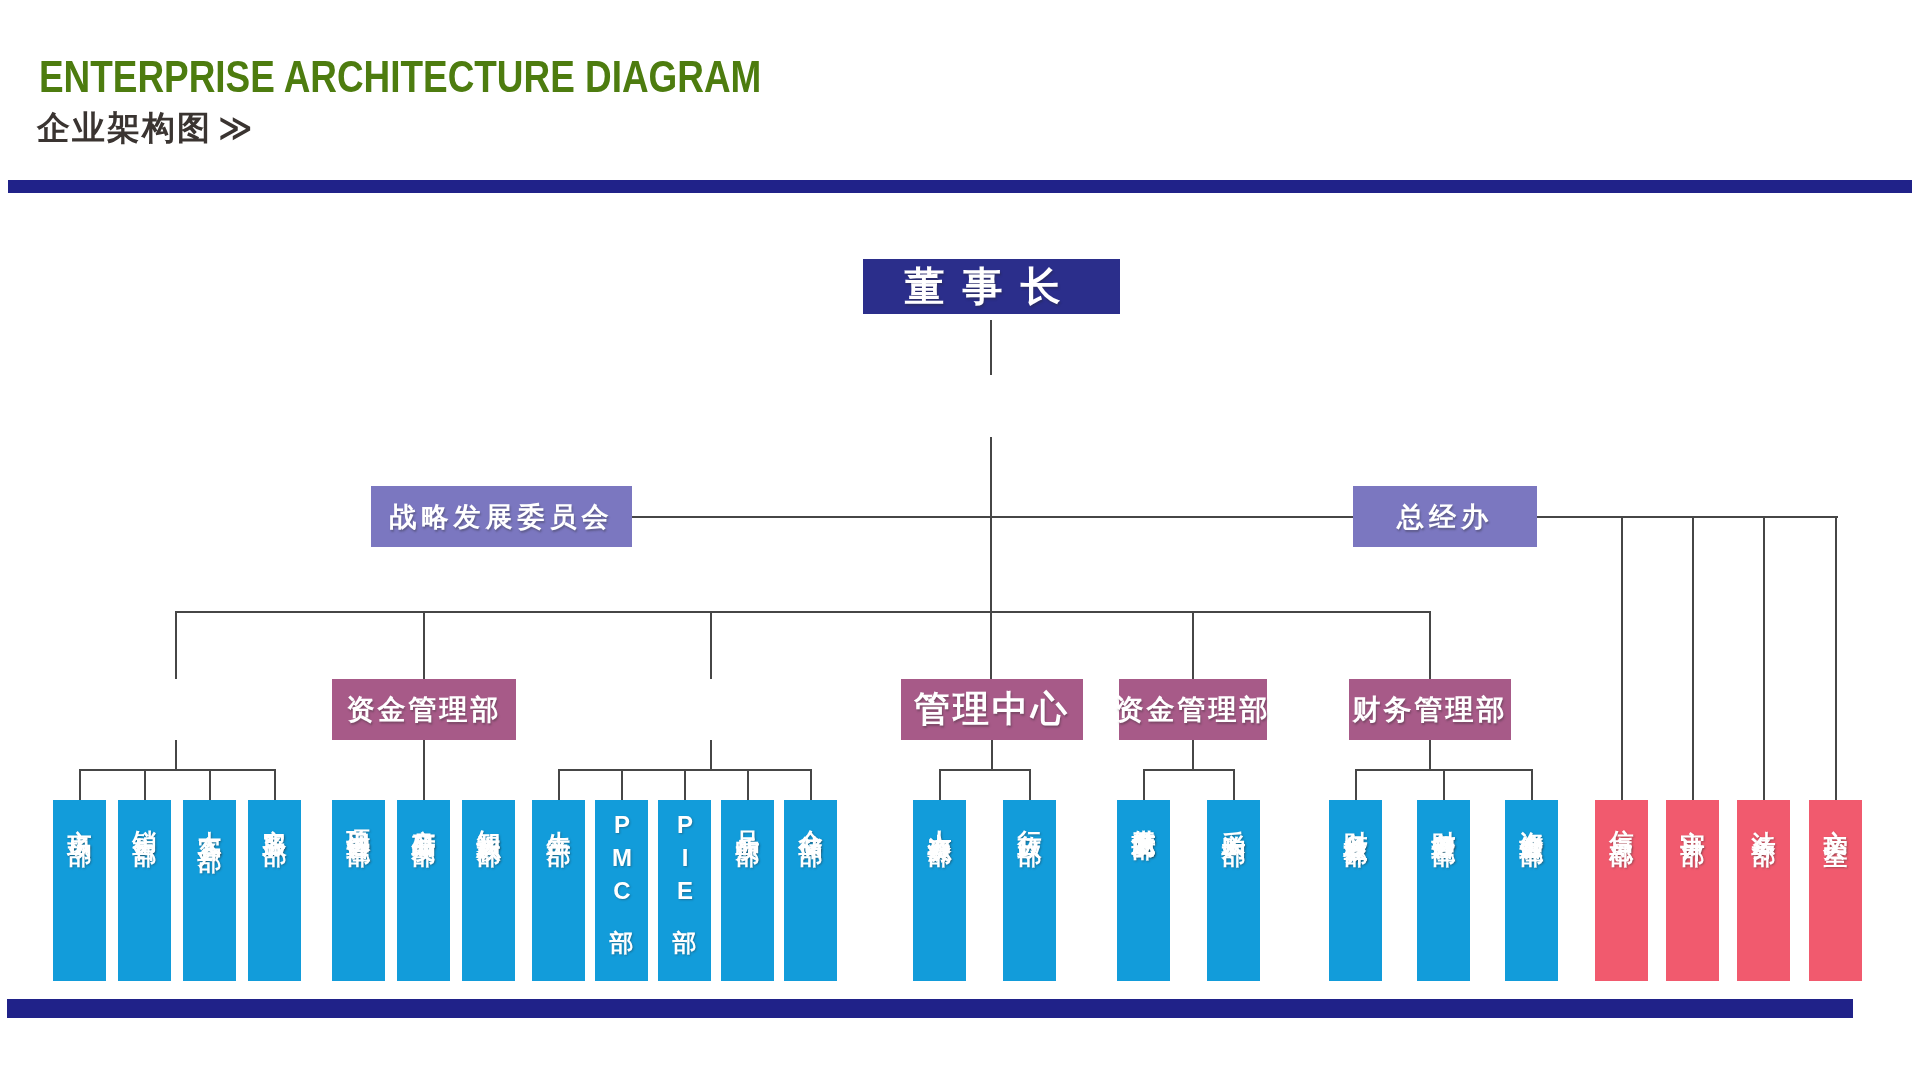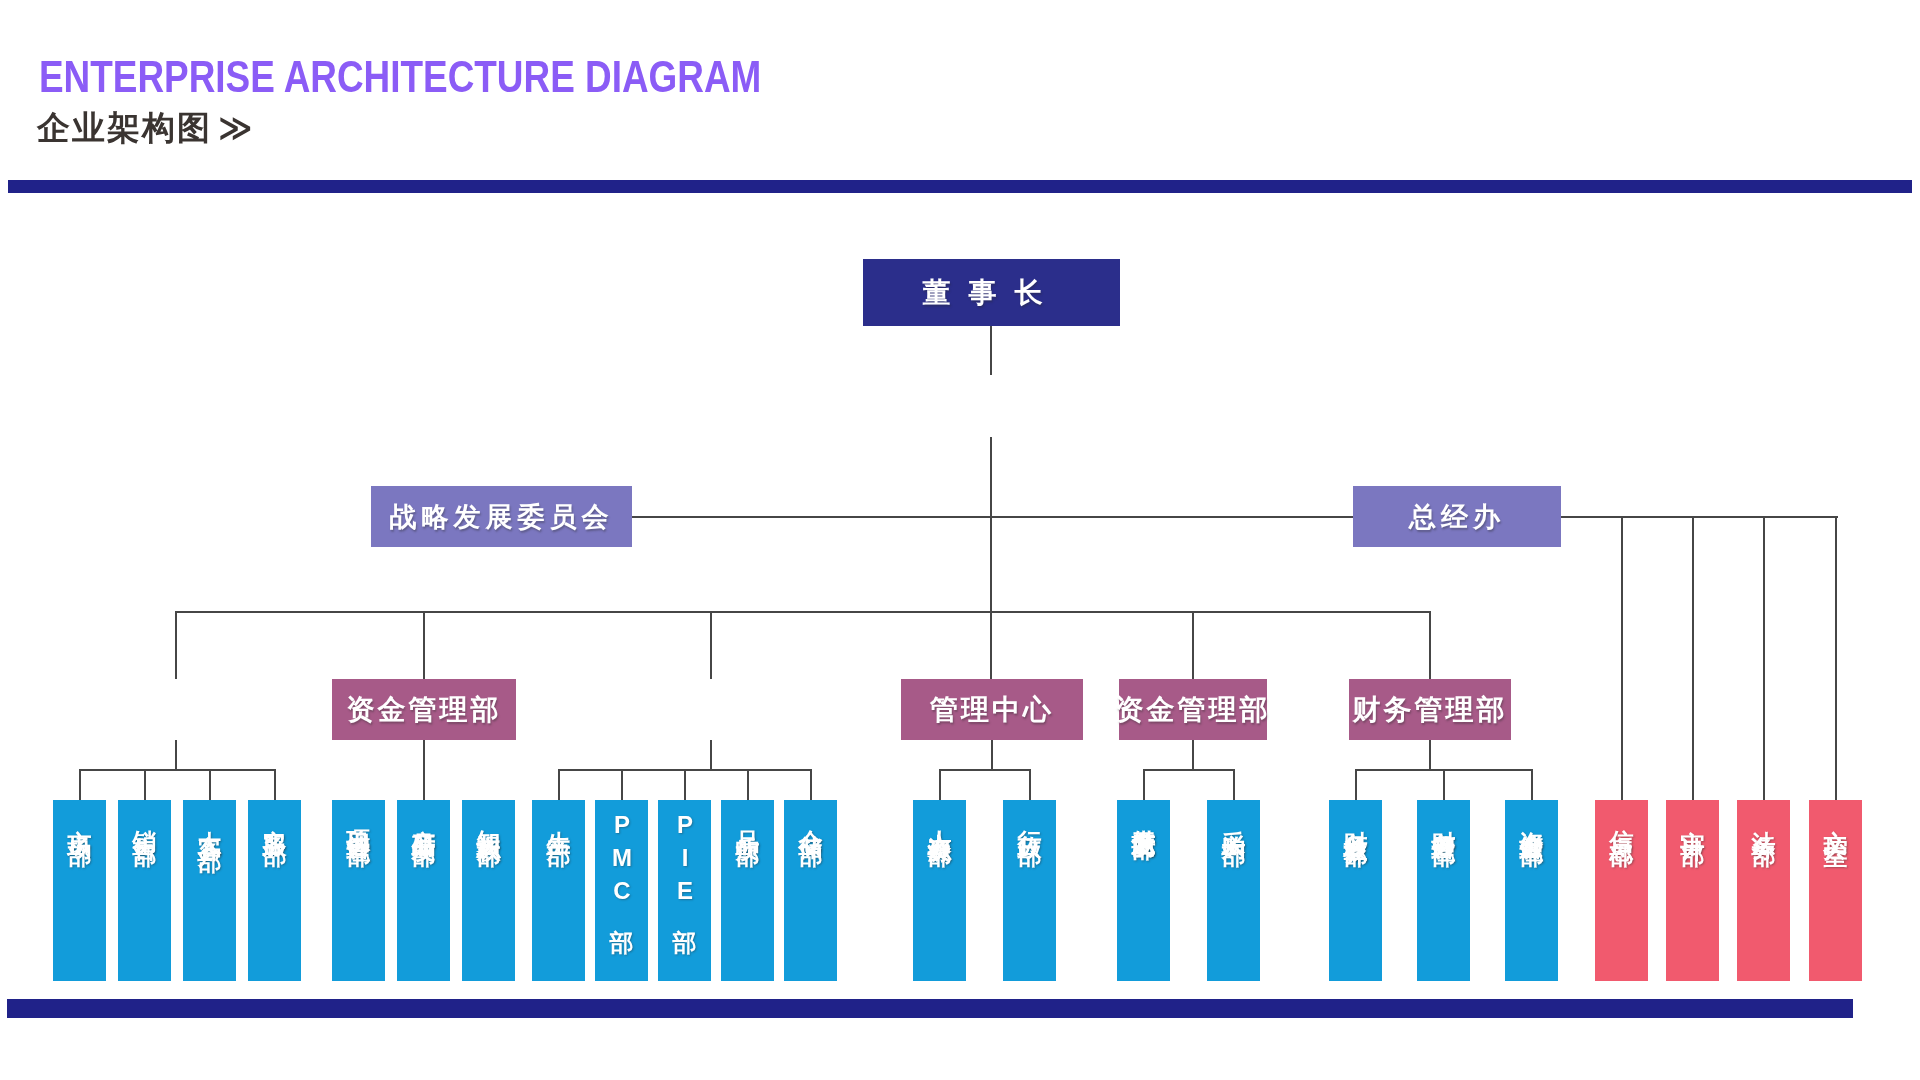--- a/index.html
+++ b/index.html
@@ -26,21 +26,21 @@
              font-size:24px;line-height:1.0;padding-top:11px;
              text-shadow:1px 1px 2px rgba(40,40,40,.35);}
   .vbox.ls6 span{letter-spacing:6px;}
   .vbox.ls3 span{letter-spacing:3px;}
   .vbox.ls1 span{letter-spacing:1px;}
 </style>
 </head>
 <body>
 
 <div id="canvas">
-  <div class="title-en" style="color: #8b5cf6;">
+  <div class="title-en" style="color: #4d7c0f;">
     <span class="squeeze">ENTERPRISE ARCHITECTURE DIAGRAM</span>
   </div>
   <div class="title-cn" style="color: rgb(58, 52, 49);">
     <span>企业架构图</span><span class="chev">≫</span>
   </div>
   <div class="bar" style="left: 8px; top: 180px; width: 1904px; height: 13px; background: rgb(32, 34, 137);"></div>
   <div class="bar" style="left: 7px; top: 999px; width: 1846px; height: 19px; background: rgb(32, 34, 137);"></div>
 
 <div class="line" style="left: 990px; top: 320px; width: 2px; height: 55px; background: rgb(70, 70, 70);"></div>
     <div class="line" style="left: 990px; top: 437px; width: 2px; height: 242px; background: rgb(70, 70, 70);"></div>
@@ -75,27 +75,27 @@
     <div class="line" style="left: 1029px; top: 770px; width: 2px; height: 30px; background: rgb(70, 70, 70);"></div>
     <div class="line" style="left: 1192px; top: 740px; width: 2px; height: 29px; background: rgb(70, 70, 70);"></div>
     <div class="line" style="left: 1143px; top: 769px; width: 92px; height: 2px; background: rgb(70, 70, 70);"></div>
     <div class="line" style="left: 1143px; top: 770px; width: 2px; height: 30px; background: rgb(70, 70, 70);"></div>
     <div class="line" style="left: 1233px; top: 770px; width: 2px; height: 30px; background: rgb(70, 70, 70);"></div>
     <div class="line" style="left: 1429px; top: 740px; width: 2px; height: 29px; background: rgb(70, 70, 70);"></div>
     <div class="line" style="left: 1355px; top: 769px; width: 178px; height: 2px; background: rgb(70, 70, 70);"></div>
     <div class="line" style="left: 1355px; top: 770px; width: 2px; height: 30px; background: rgb(70, 70, 70);"></div>
     <div class="line" style="left: 1443px; top: 770px; width: 2px; height: 30px; background: rgb(70, 70, 70);"></div>
     <div class="line" style="left: 1531px; top: 770px; width: 2px; height: 30px; background: rgb(70, 70, 70);"></div>
-    <div class="hbox" style="left: 863px; top: 259px; width: 257px; height: 67px; background: rgb(43, 46, 139); font-size: 28px; letter-spacing: 18px;">
+    <div class="hbox" style="left: 863px; top: 259px; width: 257px; height: 55px; background: rgb(43, 46, 139); font-size: 40px; letter-spacing: 18px;">
       <span>董事长</span>
     </div>
     <div class="hbox" style="left: 371px; top: 486px; width: 261px; height: 61px; background: rgb(123, 119, 192); font-size: 27px; letter-spacing: 5px;">
       <span>战略发展委员会</span>
     </div>
-    <div class="hbox" style="left: 1353px; top: 486px; width: 208px; height: 61px; background: rgb(123, 119, 192); font-size: 27px; letter-spacing: 5px;">
+    <div class="hbox" style="left: 1353px; top: 486px; width: 184px; height: 61px; background: rgb(123, 119, 192); font-size: 27px; letter-spacing: 5px;">
       <span>总经办</span>
     </div>
     <div class="vbox ls6" style="left: 53px; top: 800px; width: 53px; height: 181px; background: rgb(18, 156, 218);">
       <span>市场部</span>
     </div>
     <div class="vbox ls6" style="left: 118px; top: 800px; width: 53px; height: 181px; background: rgb(18, 156, 218);">
       <span>销售部</span>
     </div>
     <div class="vbox ls6" style="left: 183px; top: 800px; width: 53px; height: 181px; background: rgb(18, 156, 218);">
       <span>大客户部</span>
@@ -123,21 +123,21 @@
     </div>
     <div class="vbox ls6" style="left: 658px; top: 800px; width: 53px; height: 181px; background: rgb(18, 156, 218);">
       <span>PIE部</span>
     </div>
     <div class="vbox ls6" style="left: 721px; top: 800px; width: 53px; height: 181px; background: rgb(18, 156, 218);">
       <span>品质部</span>
     </div>
     <div class="vbox ls6" style="left: 784px; top: 800px; width: 53px; height: 181px; background: rgb(18, 156, 218);">
       <span>仓储部</span>
     </div>
-    <div class="hbox" style="left: 901px; top: 679px; width: 182px; height: 61px; background: rgb(167, 90, 136); font-size: 28px; letter-spacing: 3px;">
+    <div class="hbox" style="left: 901px; top: 679px; width: 182px; height: 61px; background: rgb(167, 90, 136); font-size: 36px; letter-spacing: 3px;">
       <span>管理中心</span>
     </div>
     <div class="vbox ls3" style="left: 913px; top: 800px; width: 53px; height: 181px; background: rgb(18, 156, 218);">
       <span>人力资源部</span>
     </div>
     <div class="vbox ls6" style="left: 1003px; top: 800px; width: 53px; height: 181px; background: rgb(18, 156, 218);">
       <span>行政部</span>
     </div>
     <div class="hbox" style="left: 1119px; top: 679px; width: 148px; height: 61px; background: rgb(167, 90, 136); font-size: 28px; letter-spacing: 3px;">
       <span>资金管理部</span>

